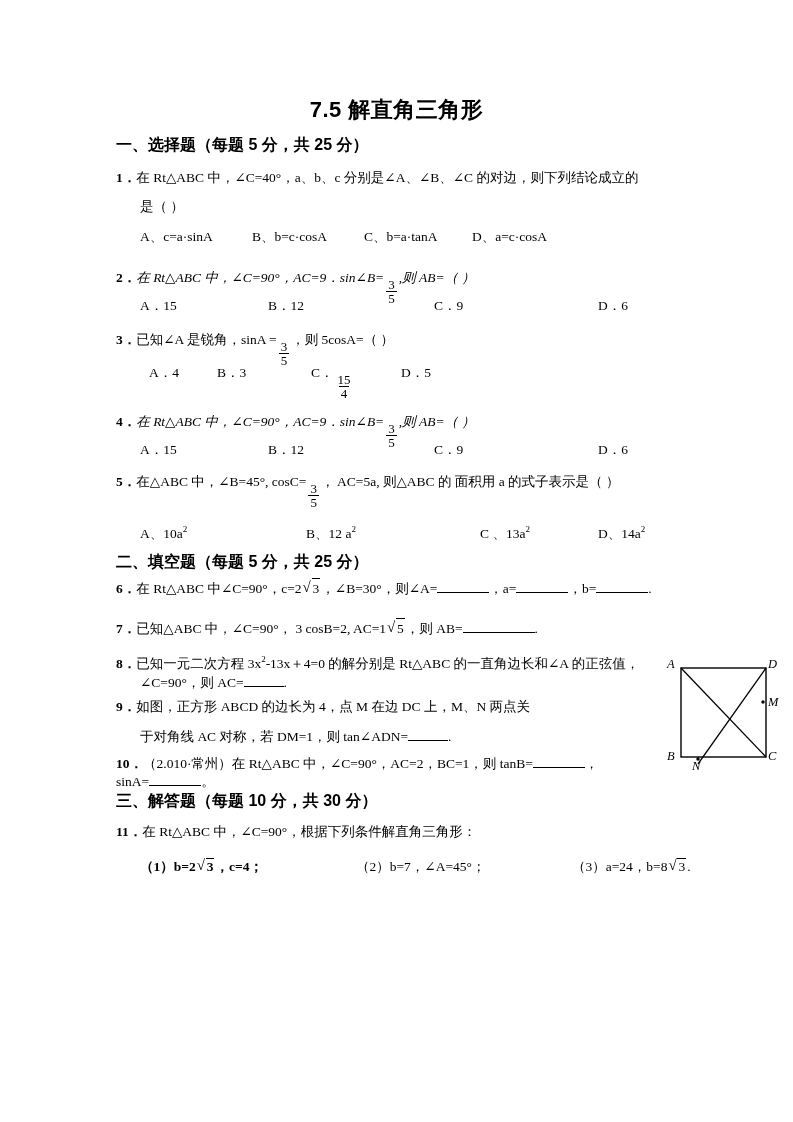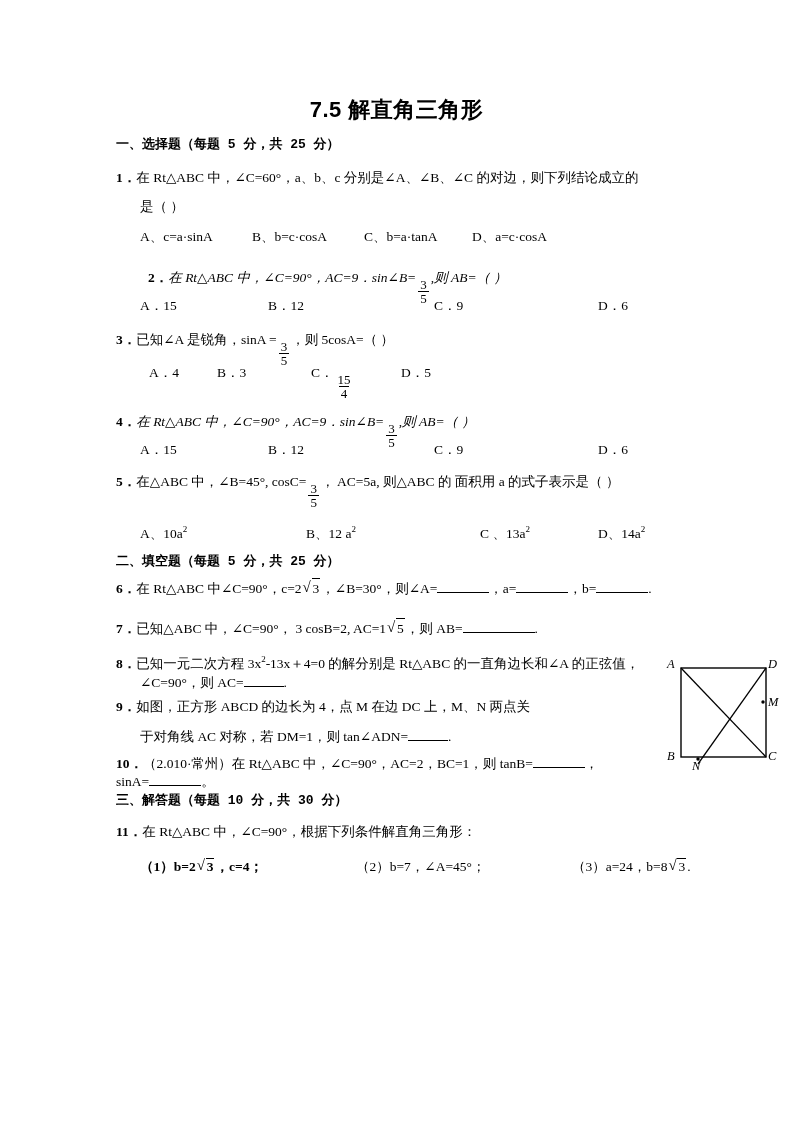--- a/index.html
+++ b/index.html
@@ -31,23 +31,23 @@
     font-size: 22px;
     font-weight: bold;
     font-family: "Liberation Sans", "DejaVu Sans", sans-serif;
     letter-spacing: 0.5px;
   }
 
   
   .section-head {
     position: absolute;
     left: 116px;
-    font-size: 13px;
+    font-size: 16px;
     font-weight: bold;
-    font-family: Liberation Mono, monospace;
+    font-family: Liberation Sans, sans-serif;
     white-space: nowrap;
   }
   #sec1 { top: 135px; }
   #sec2 { top: 552px; }
   #sec3 { top: 791px; }
 
   
   .qline {
     position: absolute;
     font-size: 13.5px;
@@ -132,30 +132,30 @@
 </head>
 <body>
 
 <div class="page">
 
   <div class="doc-title">7.5 解直角三角形</div>
 
   <div class="section-head" id="sec1">一、选择题（每题 5 分，共 25 分）</div>
 
   <div class="qline" style="left:116px; top:168px; width:560px;">
-    <span class="qnum">1．</span><span>在 Rt△ABC 中，∠C=60°，a、b、c 分别是∠A、∠B、∠C 的对边，则下列结论成立的</span>
+    <span class="qnum">1．</span><span>在 Rt△ABC 中，∠C=40°，a、b、c 分别是∠A、∠B、∠C 的对边，则下列结论成立的</span>
   </div>
   <div class="qline" style="left:140px; top:197px;">
     <span>是（      ）</span>
   </div>
   <div class="optrow" style="left:140px; top:228px;">
     <span style="width:112px;">A、c=a·sinA</span><span style="width:112px;">B、b=c·cosA</span><span style="width:108px;">C、b=a·tanA</span><span>D、a=c·cosA</span>
   </div>
 
-  <div class="qline" style="left:116px; top:268px;margin-left:32px;">
+  <div class="qline" style="left:116px; top:268px;">
     <span class="qnum">2．</span><span class="ital">在 Rt△ABC 中，∠C=90°，AC=9．sin∠B=</span><span class="frac">
         <span class="num">3</span>
         <span class="den">5</span>
       </span><span class="ital">,则 AB=（      ）</span>
   </div>
   <div class="optrow" style="left:140px; top:297px;">
     <span style="width:128px;">A．15</span><span style="width:166px;">B．12</span><span style="width:164px;">C．9</span><span>D．6</span>
   </div>
 
   <div class="qline" style="left:116px; top:330px;">

